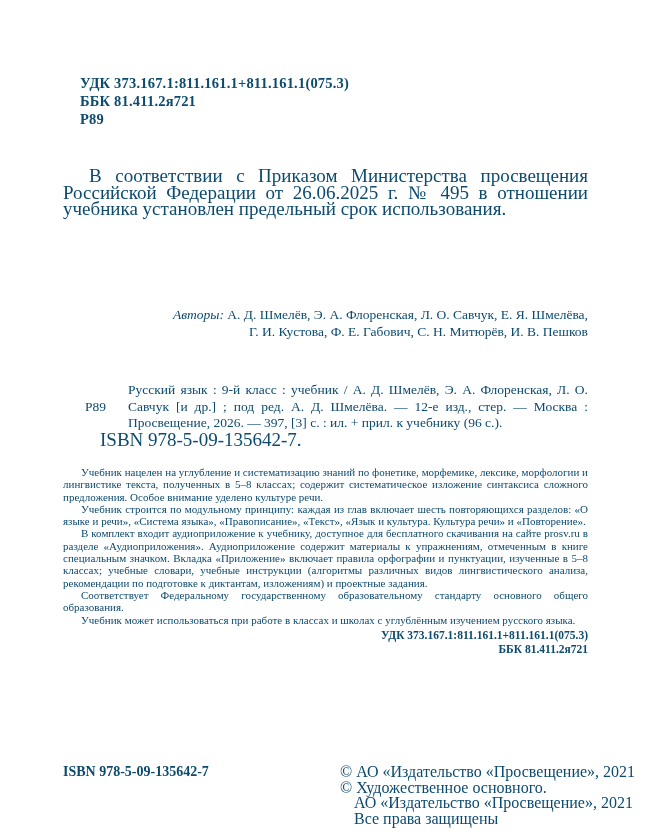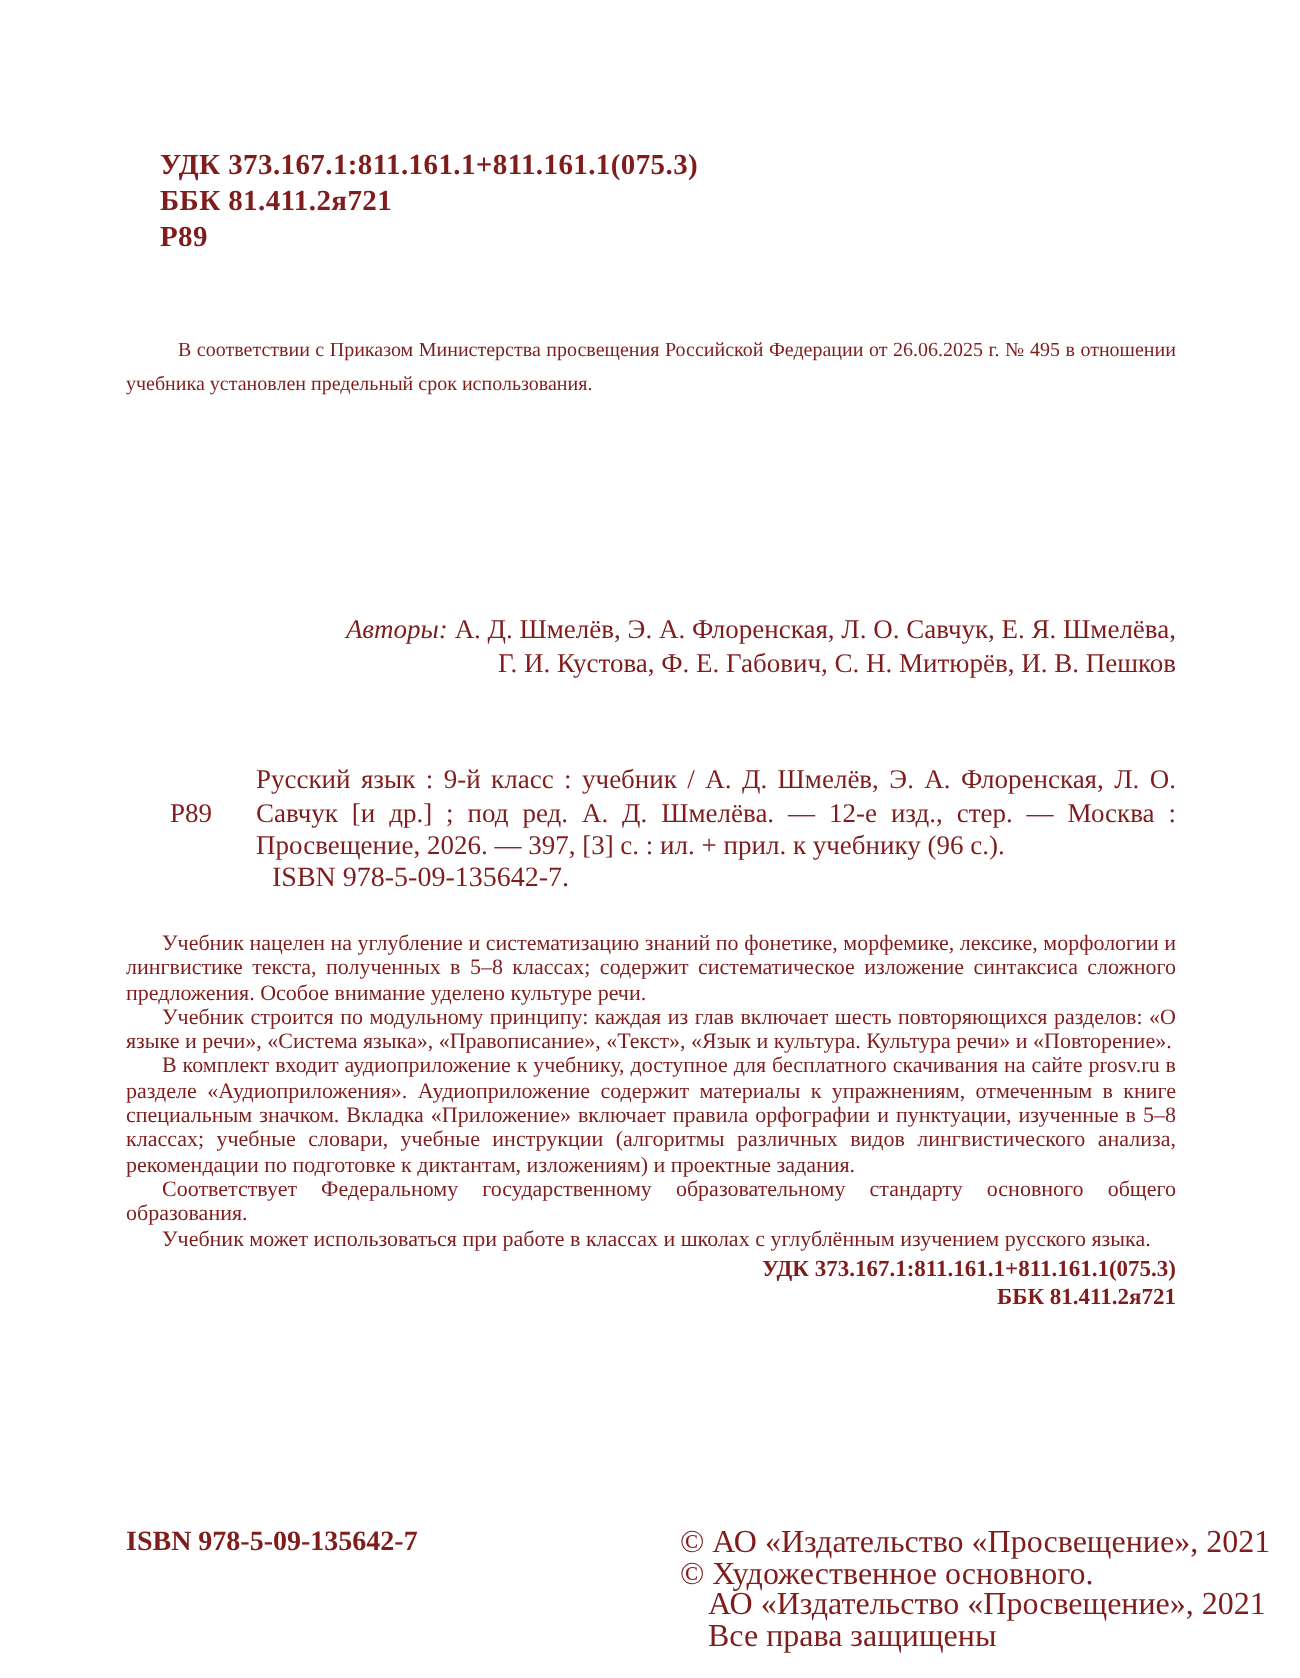--- a/index.html
+++ b/index.html
@@ -2,21 +2,21 @@
 <html><head>
 <meta charset="utf-8">
 <style>
   html, body { margin: 0; padding: 0; background: #ffffff; }
   .page {
     position: relative;
     width: 650px;
     height: 839px;
     background: #ffffff;
     font-family: "Liberation Serif", serif;
-    color: #7f1d1d;
+    color: #0c4a6e;
     overflow: hidden;
   }
   .bold { font-weight: normal; }
   .italic { font-style: italic; }
 
   .top-codes {
     position: absolute;
     top: 74px;
     left: 80px;
     font-weight: bold;
@@ -24,21 +24,21 @@
     line-height: 18px;
     letter-spacing: 0.2px;
   }
 
   .order-note {
     position: absolute;
     top: 168px;
     left: 63px;
     width: 525px;
     margin: 0;
-    font-size: 10px;
+    font-size: 19px;
     line-height: 16.5px;
     text-align: justify;
     text-indent: 26px;
   }
 
   .authors {
     position: absolute;
     top: 306px;
     left: 63px;
     width: 525px;
@@ -59,22 +59,22 @@
     position: absolute;
     left: 22px;
     top: 16.5px;
     font-size: 13.5px;
   }
   .biblio .biblio-text {
     margin: 0 0 0 65px;
     text-align: justify;
   }
   .biblio .biblio-isbn {
-    margin: 0 0 0 73px;
-    font-size: 14px;
+    margin: 0 0 0 37px;
+    font-size: 19px;
   }
 
   .annotation {
     position: absolute;
     top: 466px;
     left: 63px;
     width: 525px;
     font-size: 11px;
     line-height: 12.3px;
   }

